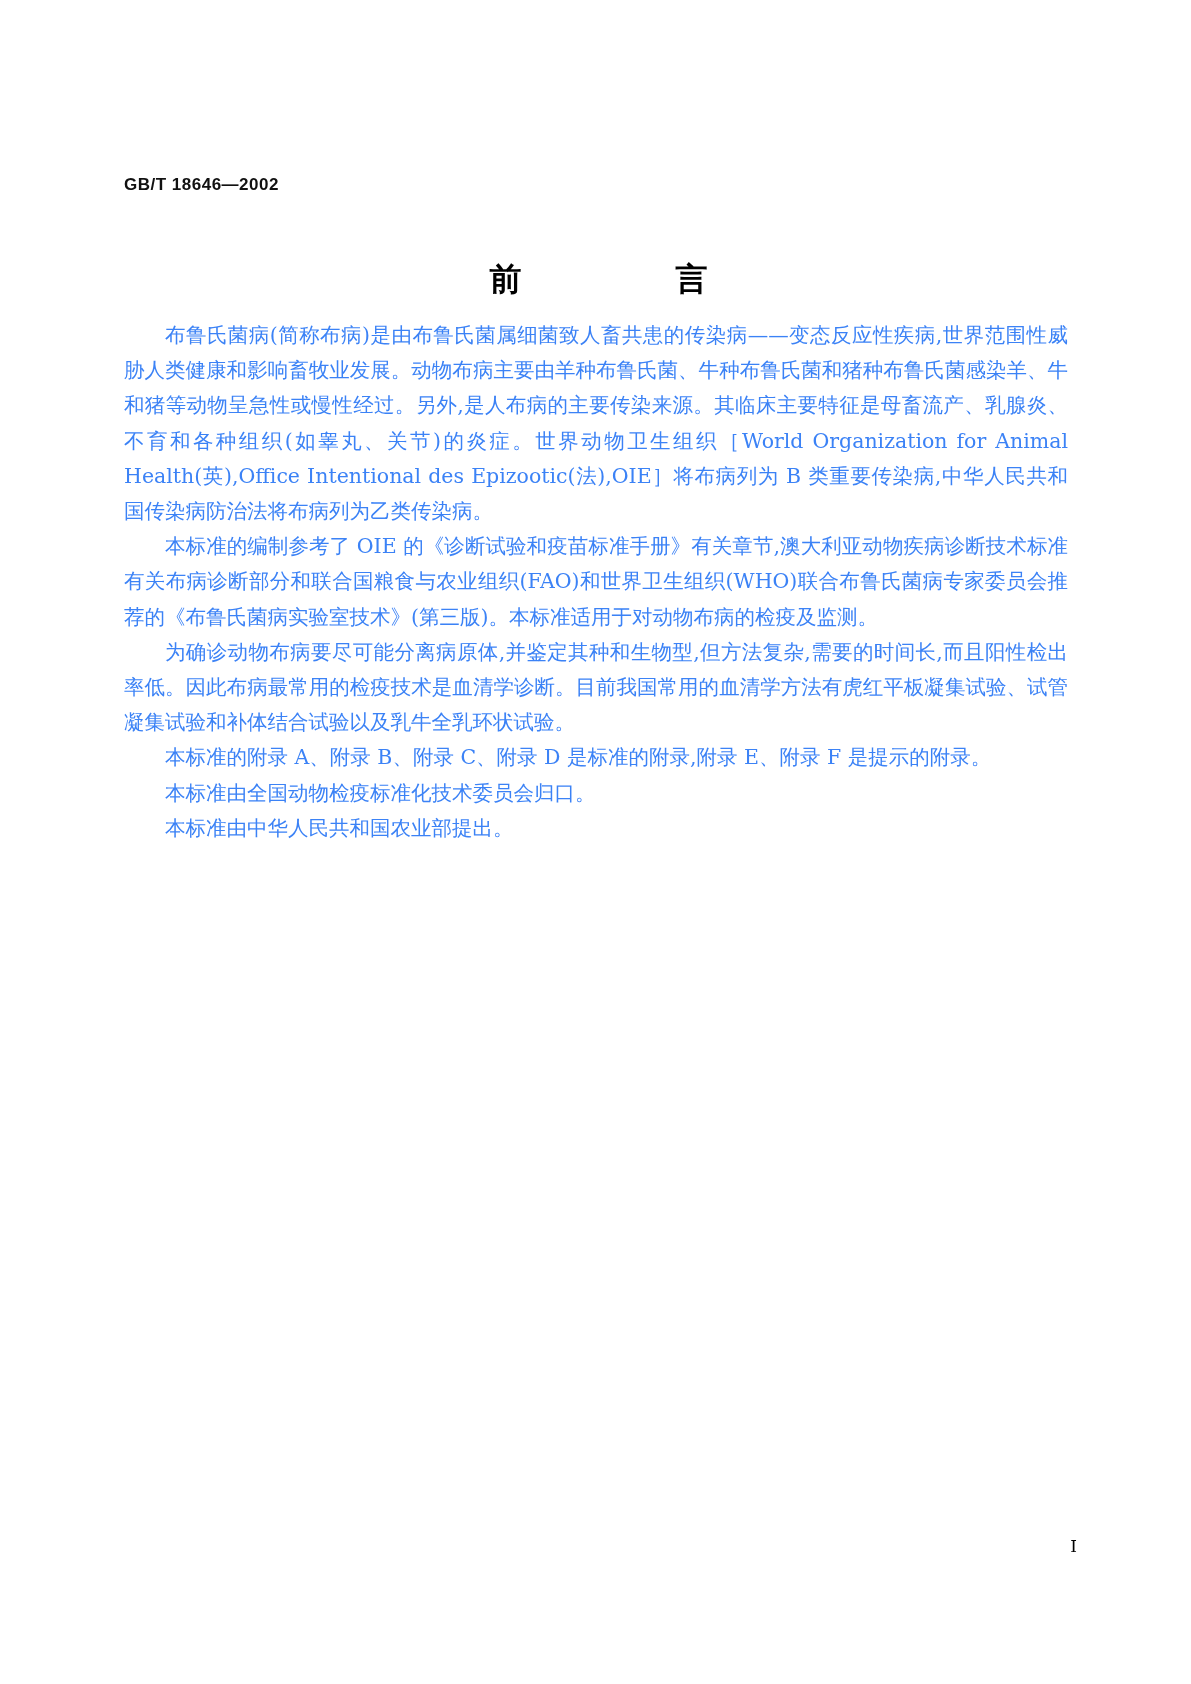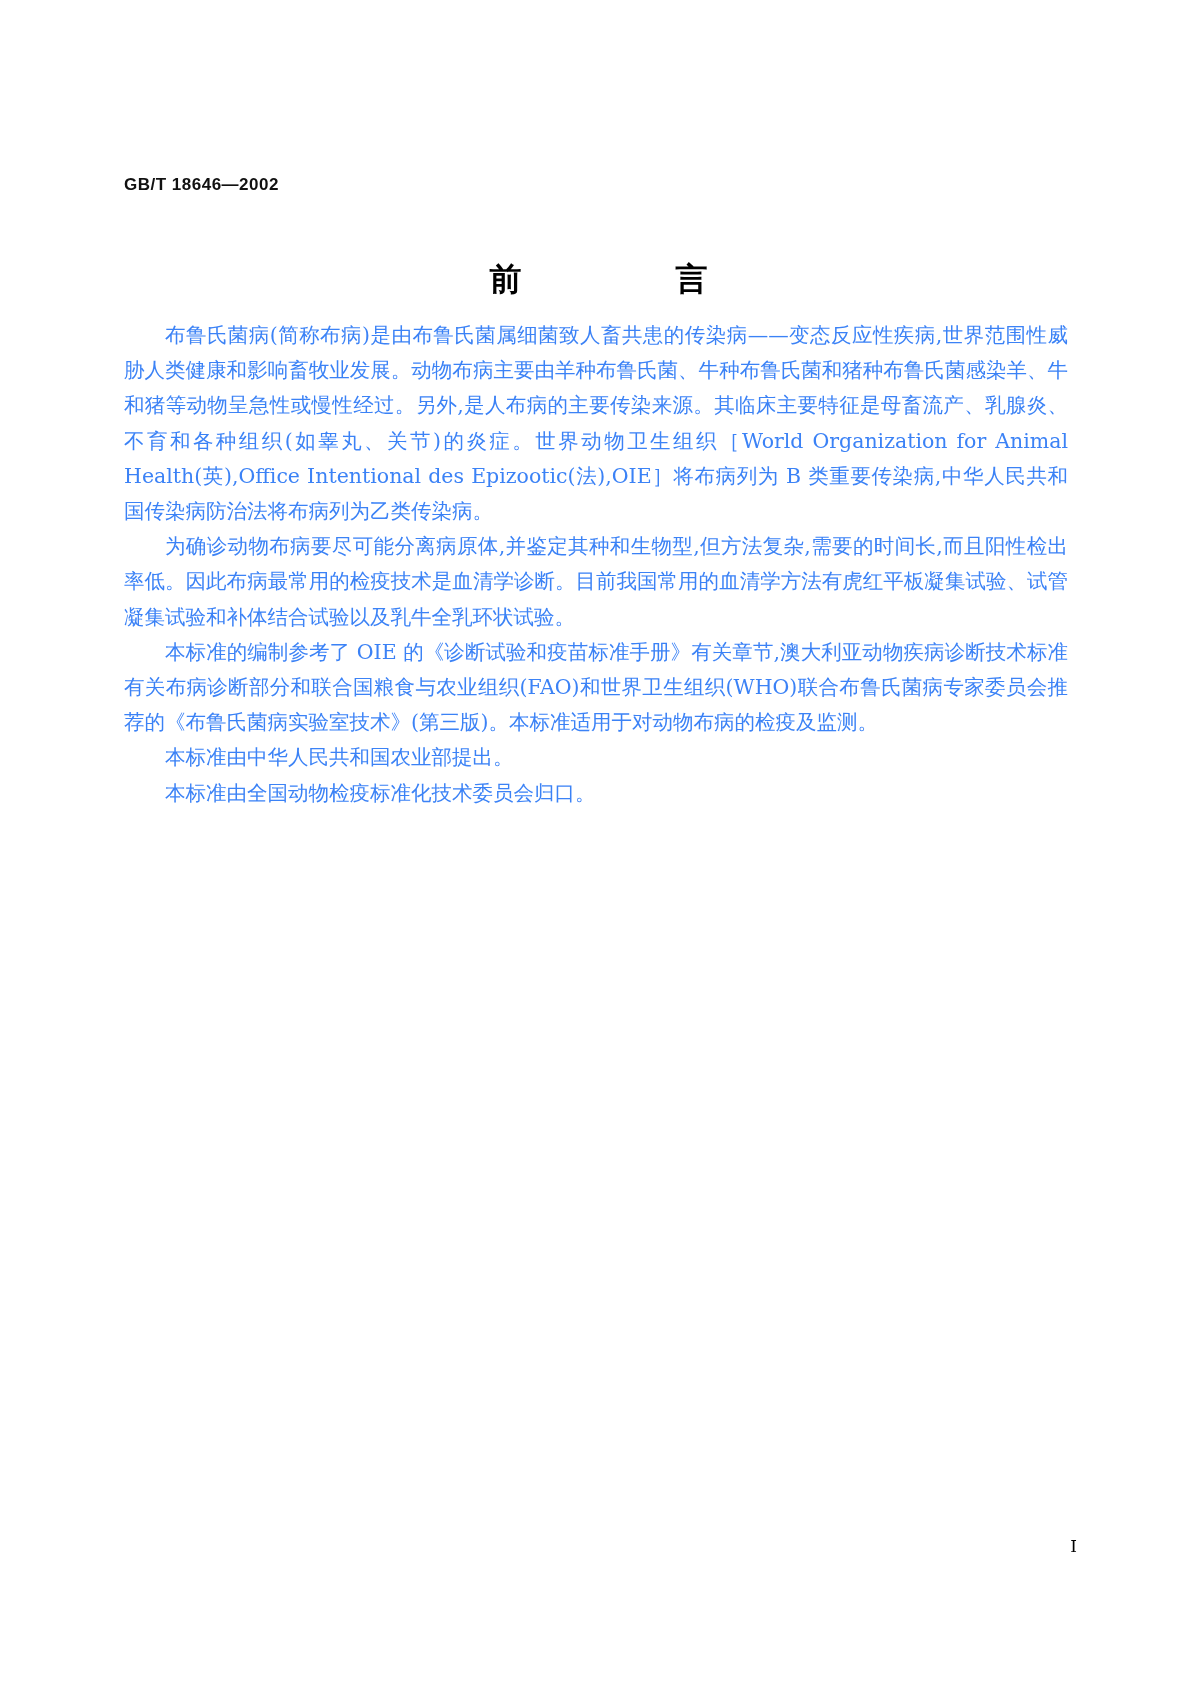--- a/index.html
+++ b/index.html
@@ -73,21 +73,22 @@
 <body>
 
 <div class="page">
 
   <div class="header-code">GB/T 18646—2002</div>
 
   <div class="doc-title">前　　言</div>
 
   <div class="body-block">
     <p class="para">布鲁氏菌病(简称布病)是由布鲁氏菌属细菌致人畜共患的传染病——变态反应性疾病,世界范围性威胁人类健康和影响畜牧业发展。动物布病主要由羊种布鲁氏菌、牛种布鲁氏菌和猪种布鲁氏菌感染羊、牛和猪等动物呈急性或慢性经过。另外,是人布病的主要传染来源。其临床主要特征是母畜流产、乳腺炎、不育和各种组织(如睾丸、关节)的炎症。世界动物卫生组织［World Organization for Animal Health(英),Office Intentional des Epizootic(法),OIE］将布病列为 B 类重要传染病,中华人民共和国传染病防治法将布病列为乙类传染病。</p>
+    <p class="para">本标准的编制参考了 OIE 的《诊断试验和疫苗标准手册》有关章节,澳大利亚动物疾病诊断技术标准有关布病诊断部分和联合国粮食与农业组织(FAO)和世界卫生组织(WHO)联合布鲁氏菌病专家委员会推荐的《布鲁氏菌病实验室技术》(第三版)。本标准适用于对动物布病的检疫及监测。</p>
     <p class="para">为确诊动物布病要尽可能分离病原体,并鉴定其种和生物型,但方法复杂,需要的时间长,而且阳性检出率低。因此布病最常用的检疫技术是血清学诊断。目前我国常用的血清学方法有虎红平板凝集试验、试管凝集试验和补体结合试验以及乳牛全乳环状试验。</p>
-    <p class="para">本标准的编制参考了 OIE 的《诊断试验和疫苗标准手册》有关章节,澳大利亚动物疾病诊断技术标准有关布病诊断部分和联合国粮食与农业组织(FAO)和世界卫生组织(WHO)联合布鲁氏菌病专家委员会推荐的《布鲁氏菌病实验室技术》(第三版)。本标准适用于对动物布病的检疫及监测。</p>
+    <p class="para nojust">本标准的附录 A、附录 B、附录 C、附录 D 是标准的附录,附录 E、附录 F 是提示的附录。</p>
+    <p class="para nojust">本标准由全国动物检疫标准化技术委员会归口。</p>
     <p class="para nojust">本标准由中华人民共和国农业部提出。</p>
-    <p class="para nojust">本标准由全国动物检疫标准化技术委员会归口。</p>
   </div>
 
   <div class="folio">Ⅰ</div>
 
 </div>
 
 </body></html>

